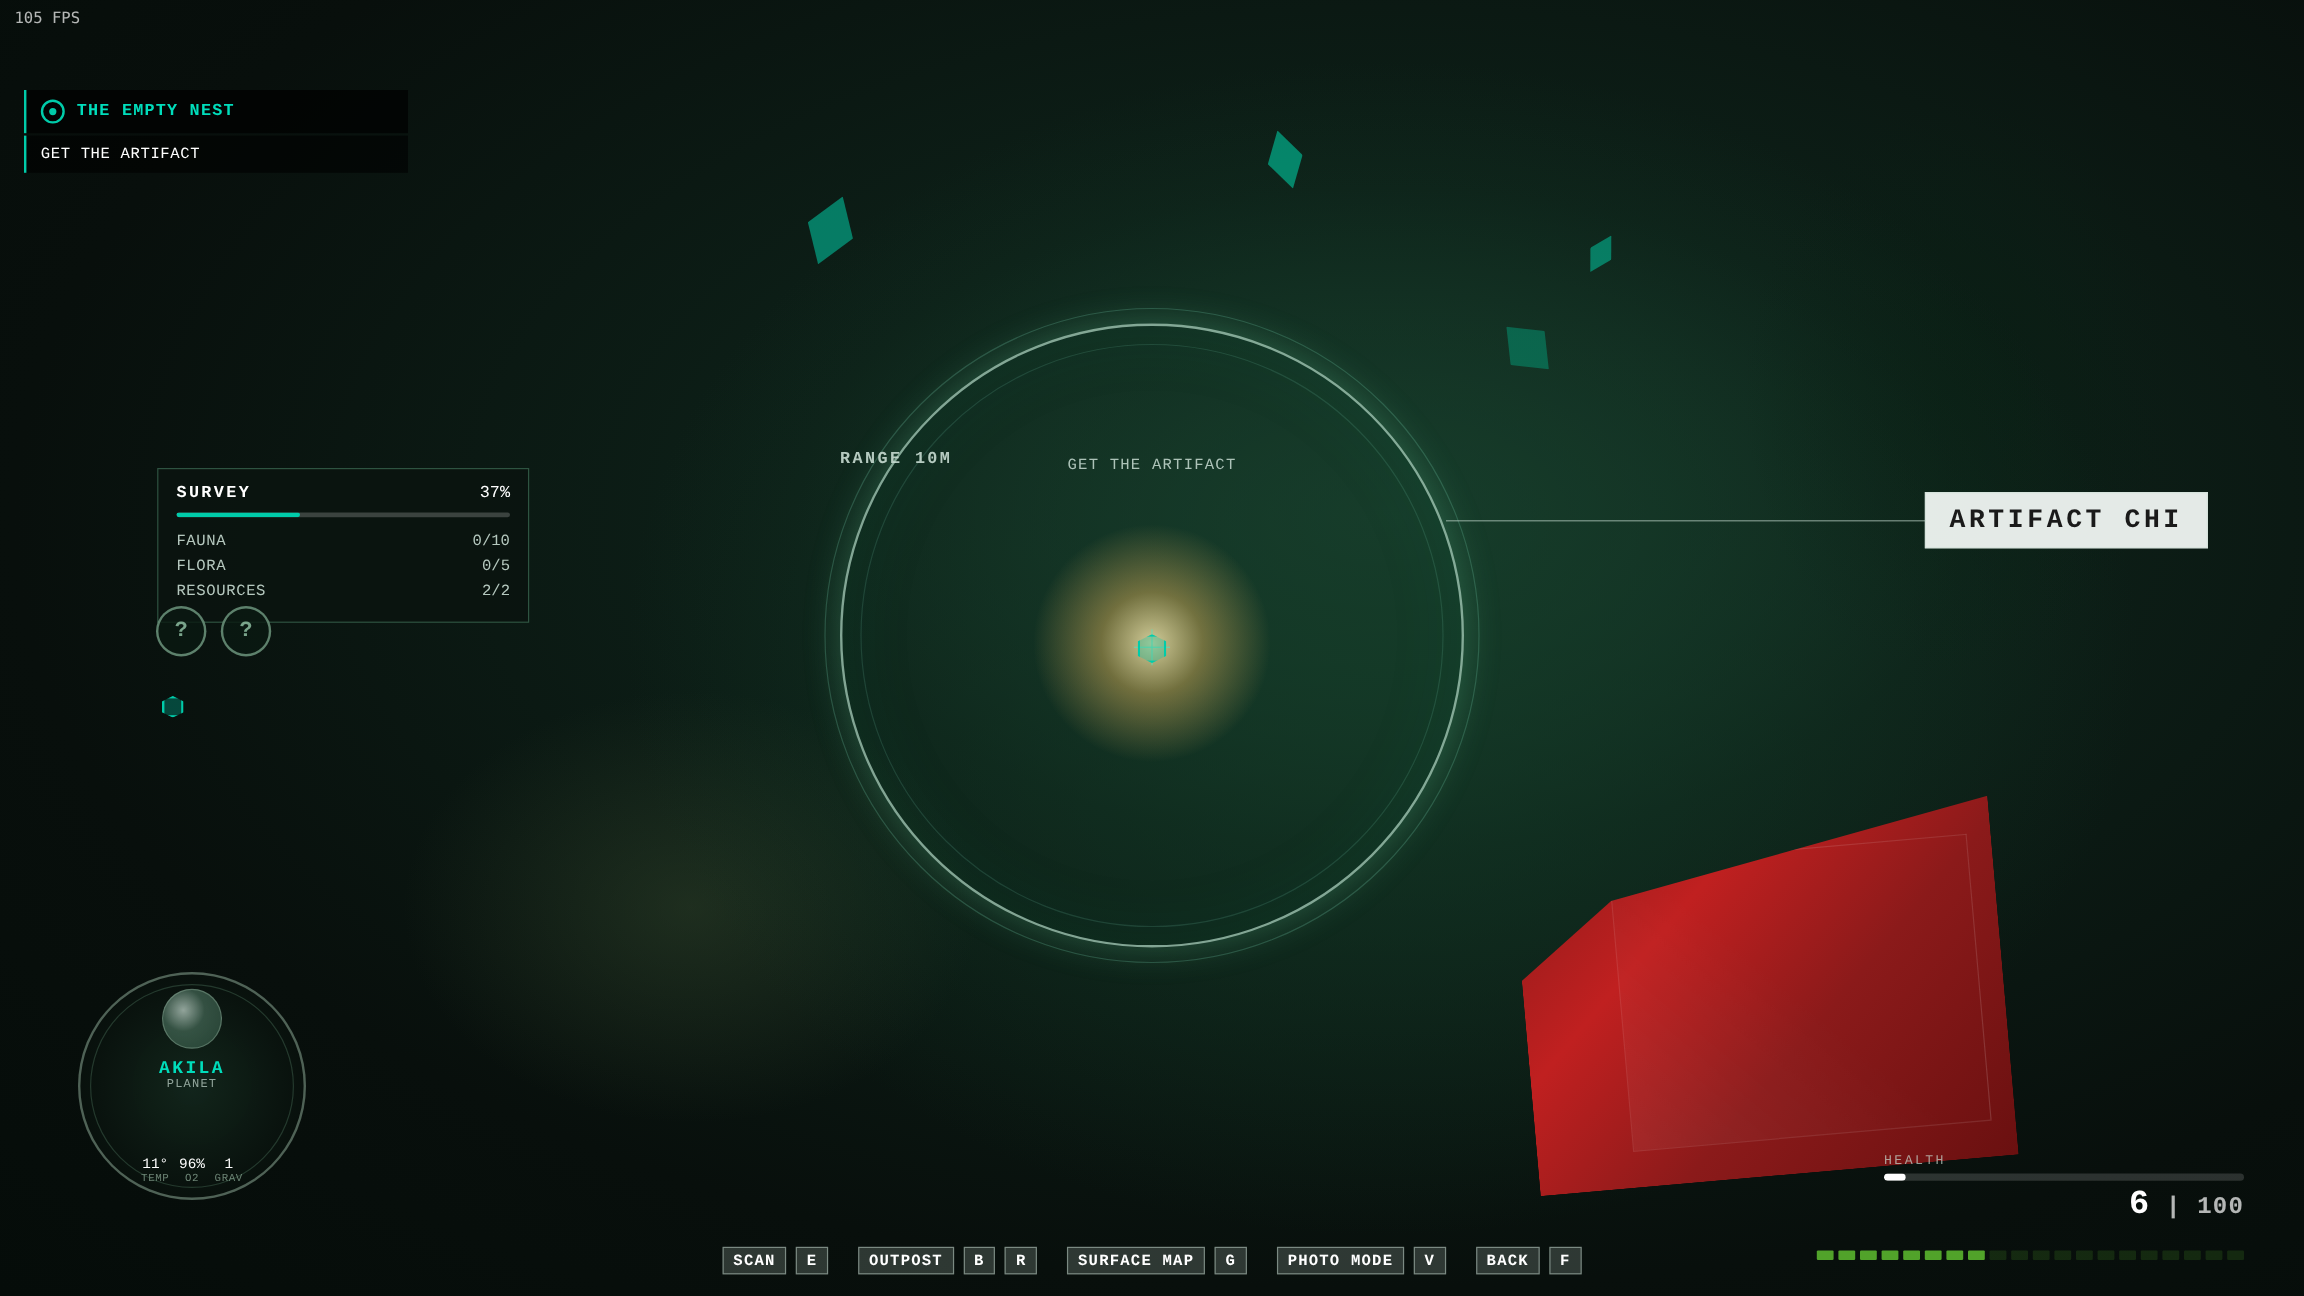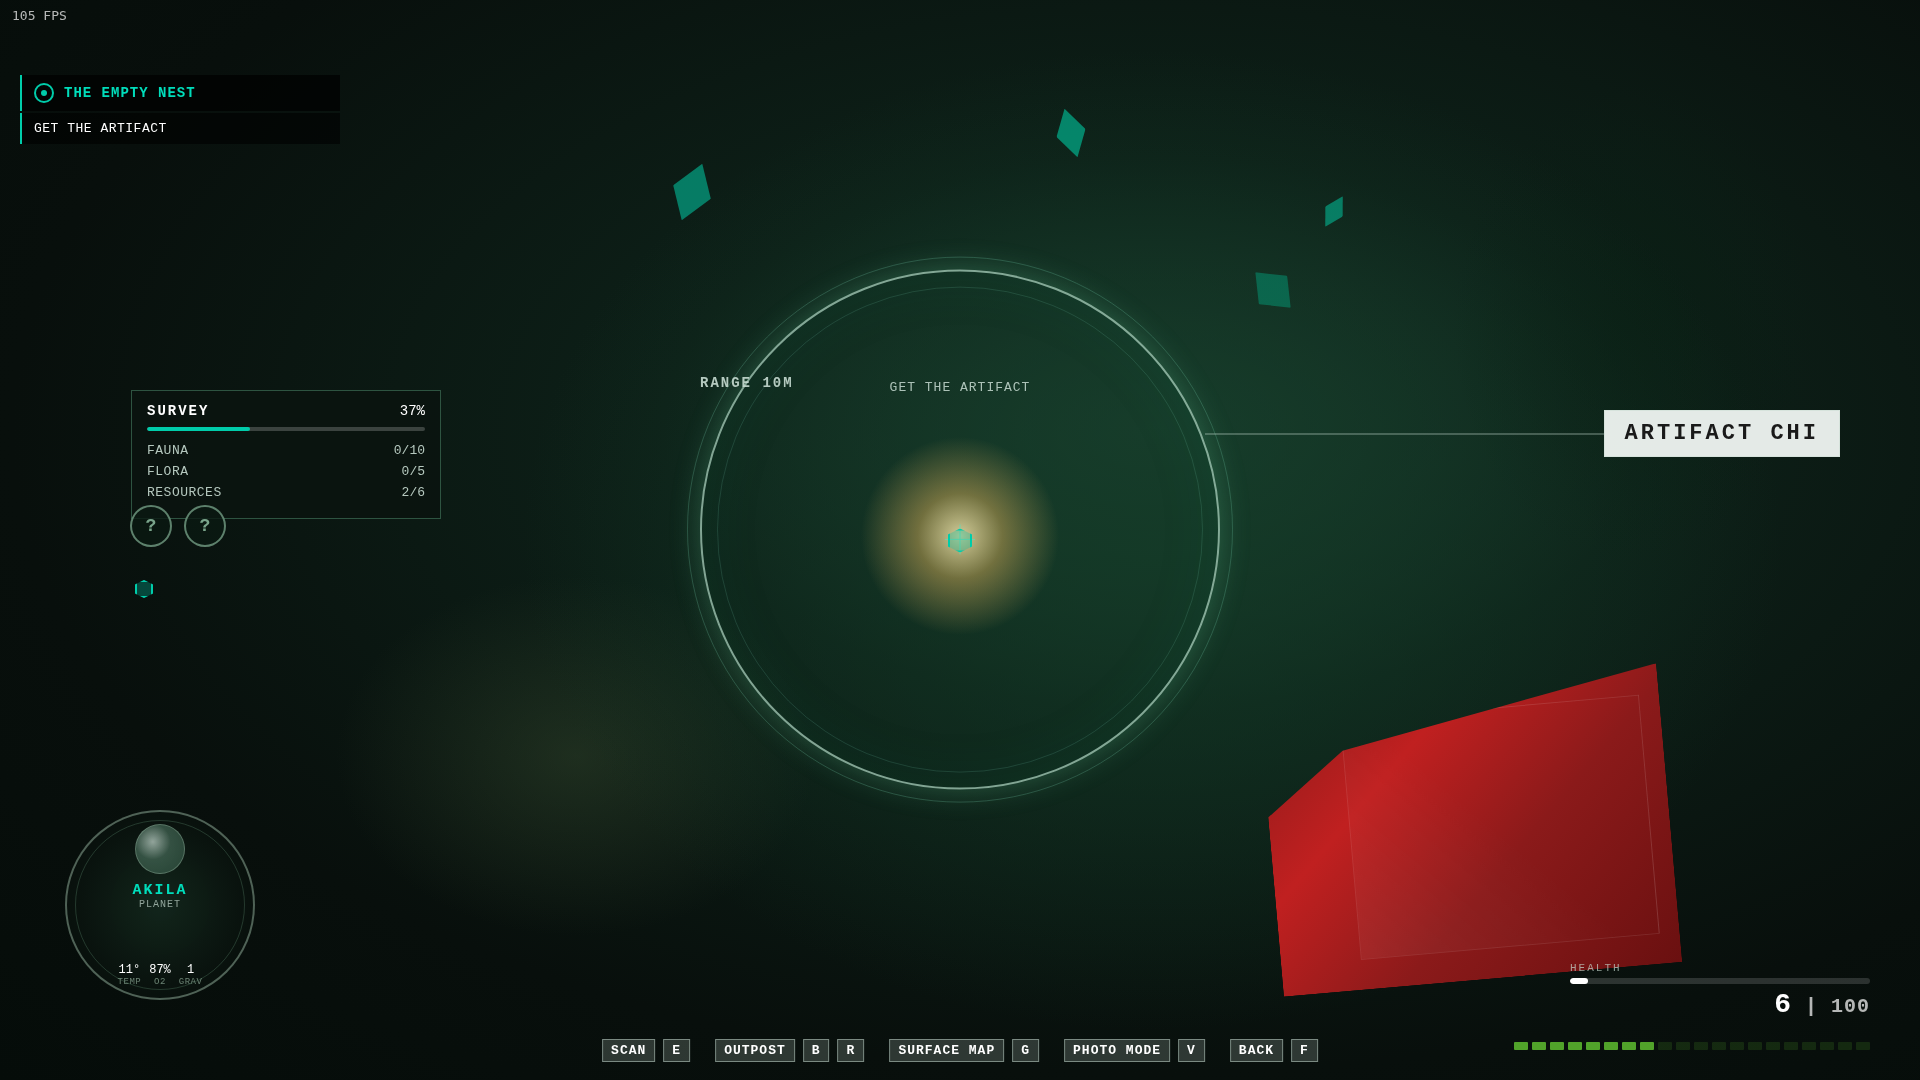--- a/index.html
+++ b/index.html
@@ -590,21 +590,21 @@
   <div class="survey-item">
     <span class="survey-item-label">FAUNA</span>
     <span class="survey-item-value">0/10</span>
   </div>
   <div class="survey-item">
     <span class="survey-item-label">FLORA</span>
     <span class="survey-item-value">0/5</span>
   </div>
   <div class="survey-item">
     <span class="survey-item-label">RESOURCES</span>
-    <span class="survey-item-value">2/6</span>
+    <span class="survey-item-value">2/2</span>
   </div>
 </div>
 
 <div id="unknown-buttons">
   <div class="unknown-btn">?</div>
   <div class="unknown-btn">?</div>
 </div>
 
 <div id="mini-indicator">
   <div id="mini-hex"></div>
@@ -615,21 +615,21 @@
     <div id="planet-inner">
       <div id="planet-sphere"></div>
       <div id="planet-name">AKILA</div>
       <div id="planet-type">PLANET</div>
       <div id="planet-stats">
         <div class="planet-stat">
           <div class="planet-stat-value">11°</div>
           <div class="planet-stat-label">TEMP</div>
         </div>
         <div class="planet-stat">
-          <div class="planet-stat-value">87%</div>
+          <div class="planet-stat-value">96%</div>
           <div class="planet-stat-label">O2</div>
         </div>
         <div class="planet-stat">
           <div class="planet-stat-value">1</div>
           <div class="planet-stat-label">GRAV</div>
         </div>
       </div>
     </div>
   </div>
 </div>

